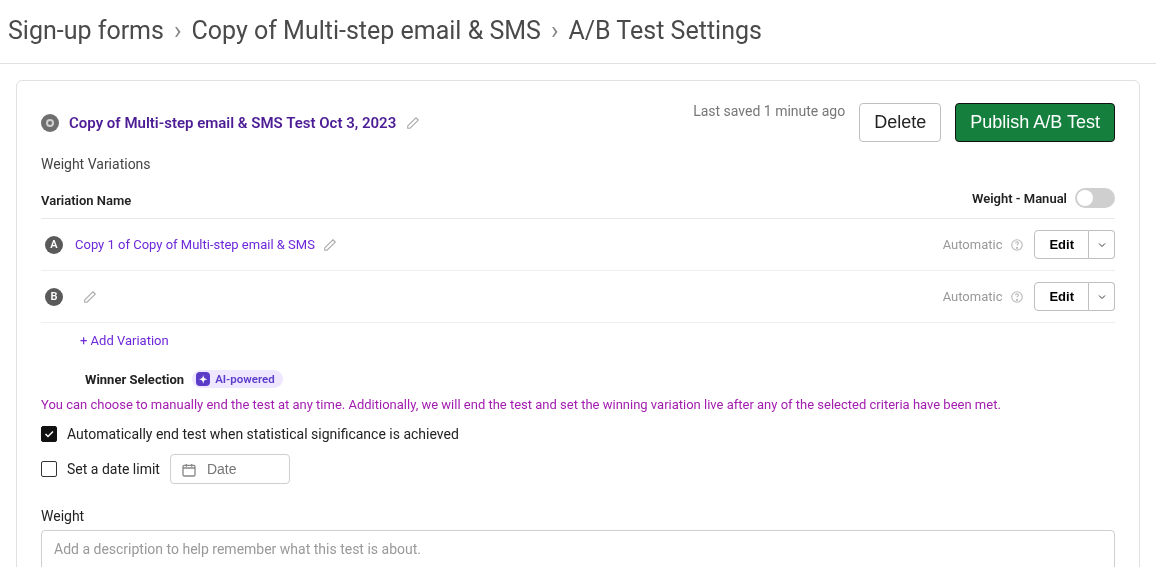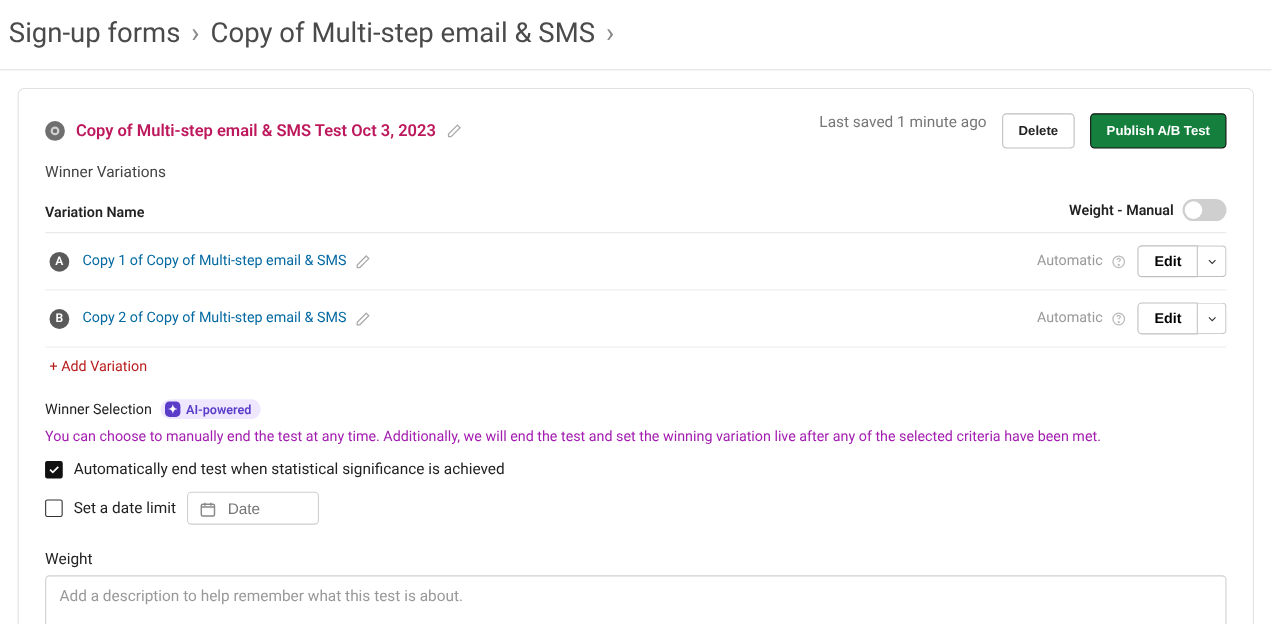--- a/index.html
+++ b/index.html
@@ -45,43 +45,43 @@
   .circ-icon::after {
     content:"";
     position:absolute;
     inset:5px;
     border:2px solid #d0d0d0;
     border-radius:50%;
   }
   .test-title {
     font-weight: 600;
     font-size: 15px;
-    color: #be185d;
+    color: #4c1d95;
   }
   .pencil-icon {
     width: 14px; height: 14px;
     color: #aaa;
     cursor: pointer;
   }
   .header-right {
     margin-left: auto;
     display: flex;
     align-items: flex-start;
     gap: 14px;
   }
   .last-saved {
     color: #777;
     font-size: 14px;
   }
   .btn {
     border: 1px solid #bfbfbf;
     background: #fff;
     color: #222;
-    font-weight: 700;
-    font-size: 12px;
+    font-weight: 400;
+    font-size: 18px;
     padding: 8px 14px;
     border-radius: 4px;
     cursor: pointer;
   }
   .btn-dark {
     background: #15803d;
     color: #fff;
     border-color: #111;
   }
   .section-label {
@@ -135,21 +135,21 @@
     background: #5a5a5a;
     color: #fff;
     font-size: 11px;
     font-weight: 600;
     display: inline-flex;
     align-items: center;
     justify-content: center;
     margin-right: 12px;
     margin-left: 4px;
   }
-  .var-name { color: #0369a1; }
+  .var-name { color: #6d28d9; }
   .var-row .pencil-icon { margin-left: 8px; }
   .var-right {
     margin-left: auto;
     display: flex;
     align-items: center;
     gap: 8px;
   }
   .muted { color: #999; font-size: 13px; }
   .help-icon {
     width: 14px; height: 14px; color: #bbb;
@@ -170,33 +170,34 @@
   .edit-caret {
     border: 1px solid #bfbfbf;
     border-left: 0;
     background: #fff;
     width: 26px;
     display:flex; align-items:center; justify-content:center;
     border-radius: 0 4px 4px 0;
     cursor: pointer;
   }
   .add-variation {
-    color: #b91c1c;
+    color: #6d28d9;
     font-size: 13px;
     padding: 10px 4px 4px 4px;
     cursor: pointer;
+    margin-left: 35px;
   }
   .winner-row {
     display: flex;
     align-items: center;
     gap: 8px;
     margin-top: 18px;
     font-size: 13px;
   }
-  .winner-row strong { font-weight: 400; color: #222; }
+  .winner-row strong { font-weight: 700; color: #222; margin-left: 44px; }
   .ai-badge {
     display: inline-flex;
     align-items: center;
     gap: 5px;
     background: #eee7ff;
     color: #5b3cc9;
     font-size: 11.5px;
     font-weight: 600;
     padding: 2px 8px 2px 4px;
     border-radius: 10px;
@@ -267,41 +268,42 @@
   svg { display:block; }
 </style>
 </head>
 <body>
 
 <div class="breadcrumb">
   <a href="#">Sign-up forms</a>
   <span class="breadcrumb-sep">›</span>
   <a href="#">Copy of Multi-step email &amp; SMS</a>
   <span class="breadcrumb-sep">›</span>
+  <span>A/B Test Settings</span>
 </div>
 
 <div class="page-wrap">
   <div class="card">
 
     <div class="card-header">
       <span class="circ-icon"></span>
       <span class="test-title">Copy of Multi-step email &amp; SMS Test Oct 3, 2023</span>
       <span class="pencil-icon">
         <svg viewBox="0 0 24 24" width="14" height="14" fill="none" stroke="currentColor" stroke-width="2">
             <path d="M17 3l4 4L7 21H3v-4L17 3z"></path>
           </svg>
       </span>
       <div class="header-right">
         <span class="last-saved">Last saved 1 minute ago</span>
         <button class="btn">Delete</button>
         <button class="btn btn-dark">Publish A/B Test</button>
       </div>
     </div>
 
-    <div class="section-label">Winner Variations</div>
+    <div class="section-label">Weight Variations</div>
 
     <div class="var-head">
       <span class="var-head-left">Variation Name</span>
       <span class="var-head-right">
         <span>Weight - Manual</span>
         <span class="toggle"></span>
       </span>
     </div>
 
     <div class="var-row">
@@ -327,21 +329,20 @@
             <svg viewBox="0 0 24 24" width="12" height="12" fill="none" stroke="#333" stroke-width="2">
                 <path d="M6 9l6 6 6-6"></path>
               </svg>
           </button>
         </div>
       </div>
     </div>
 
     <div class="var-row">
       <span class="badge-letter">B</span>
-      <span class="var-name">Copy 2 of Copy of Multi-step email &amp; SMS</span>
       <span class="pencil-icon">
         <svg viewBox="0 0 24 24" width="14" height="14" fill="none" stroke="currentColor" stroke-width="2">
             <path d="M17 3l4 4L7 21H3v-4L17 3z"></path>
           </svg>
       </span>
       <div class="var-right">
         <span class="muted">Automatic</span>
         <span class="help-icon">
           <svg viewBox="0 0 24 24" width="14" height="14" fill="none" stroke="currentColor" stroke-width="2">
               <circle cx="12" cy="12" r="9"></circle>

